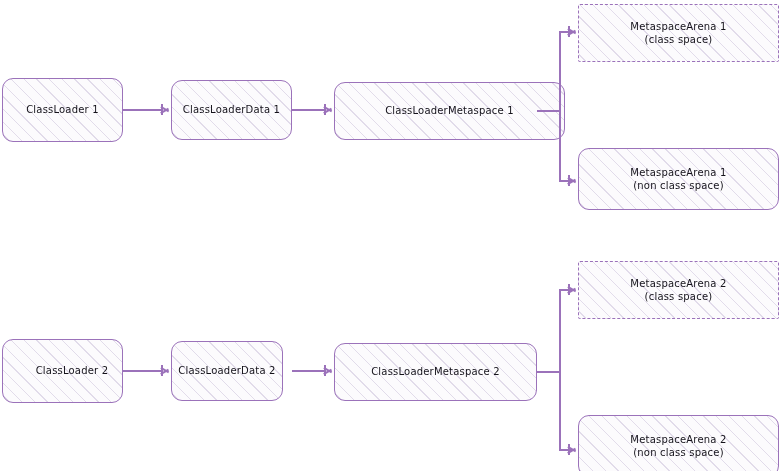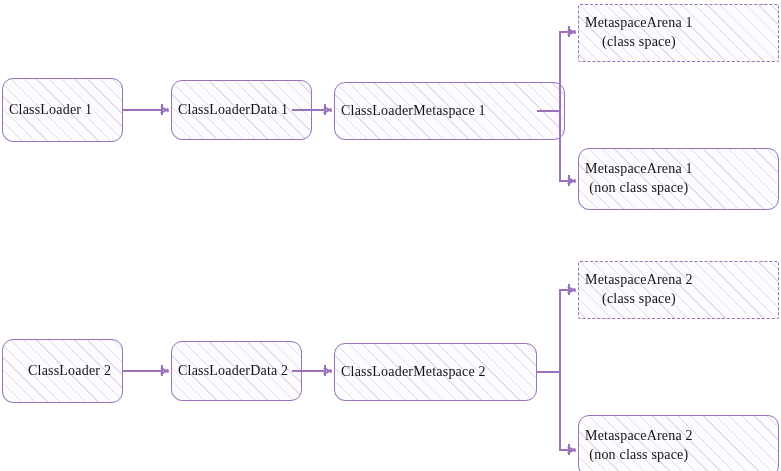--- a/index.html
+++ b/index.html
@@ -15,38 +15,37 @@
     width: 781px;
     height: 471px;
     background: #ffffff;
     overflow: hidden;
   }
   .node {
     position: absolute;
     box-sizing: border-box;
     display: flex;
     align-items: center;
-    justify-content: flex-start;
+    justify-content: center;
     text-align: center;
     color: #14121a;
-    font-size: 14px;
+    font-size: 10px;
     line-height: 1.35;
     letter-spacing: 0.2px;
     border: 1.6px solid #9b72ba;
     background-color: #fcfbfd;
     background-image: repeating-linear-gradient(
         45deg,
         rgba(150,130,180,0.00) 0px,
         rgba(150,130,180,0.00) 4px,
         rgba(150,130,180,0.26) 4px,
         rgba(150,130,180,0.26) 5px,
         rgba(150,130,180,0.00) 5px,
         rgba(150,130,180,0.00) 9px
     );
-    font-family: Liberation Serif, serif;
   }
   .node.rounded {
     border-radius: 11px;
   }
   .node.dashed {
     border-style: dashed;
     border-width: 1.5px;
     border-radius: 2px;
   }
   .node .label {
@@ -93,21 +92,21 @@
 
   <div class="node rounded" style="left:2px; top:78px; width:121px; height:64px;">
     <span class="label">ClassLoader 1</span>
   </div>
 
   <div class="seg h" style="left:123px; top:109px; width:38px;"></div>
   <div class="chev" style="left:161px; top:105px;">
       <span class="bar"></span>
     </div>
 
-  <div class="node rounded" style="left:171px; top:80px; width:141px; height:60px;">
+  <div class="node rounded" style="left:171px; top:80px; width:121px; height:60px;">
     <span class="label">ClassLoaderData 1</span>
   </div>
 
   <div class="seg h" style="left:292px; top:109px; width:32px;"></div>
   <div class="chev" style="left:324px; top:105px;">
       <span class="bar"></span>
     </div>
 
   <div class="node rounded" style="left:334px; top:82px; width:231px; height:58px;">
     <span class="label">ClassLoaderMetaspace 1</span>
@@ -136,21 +135,21 @@
 
   <div class="node rounded" style="left:2px; top:339px; width:121px; height:64px;padding-left:19px;">
     <span class="label">ClassLoader 2</span>
   </div>
 
   <div class="seg h" style="left:123px; top:370px; width:38px;"></div>
   <div class="chev" style="left:161px; top:366px;">
       <span class="bar"></span>
     </div>
 
-  <div class="node rounded" style="left:171px; top:341px; width:131px; height:60px;">
+  <div class="node rounded" style="left:171px; top:341px; width:112px; height:60px;">
     <span class="label">ClassLoaderData 2</span>
   </div>
 
   <div class="seg h" style="left:292px; top:370px; width:32px;"></div>
   <div class="chev" style="left:324px; top:366px;">
       <span class="bar"></span>
     </div>
 
   <div class="node rounded" style="left:334px; top:343px; width:203px; height:58px;">
     <span class="label">ClassLoaderMetaspace 2</span>

